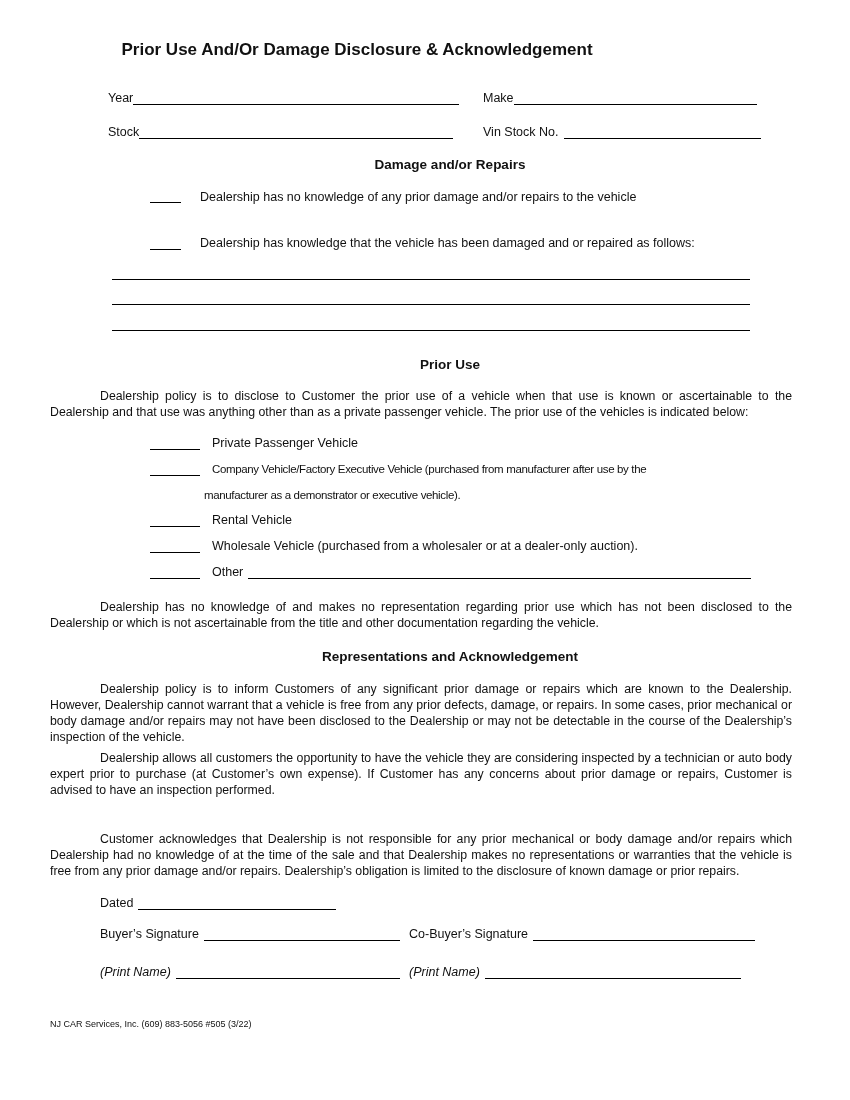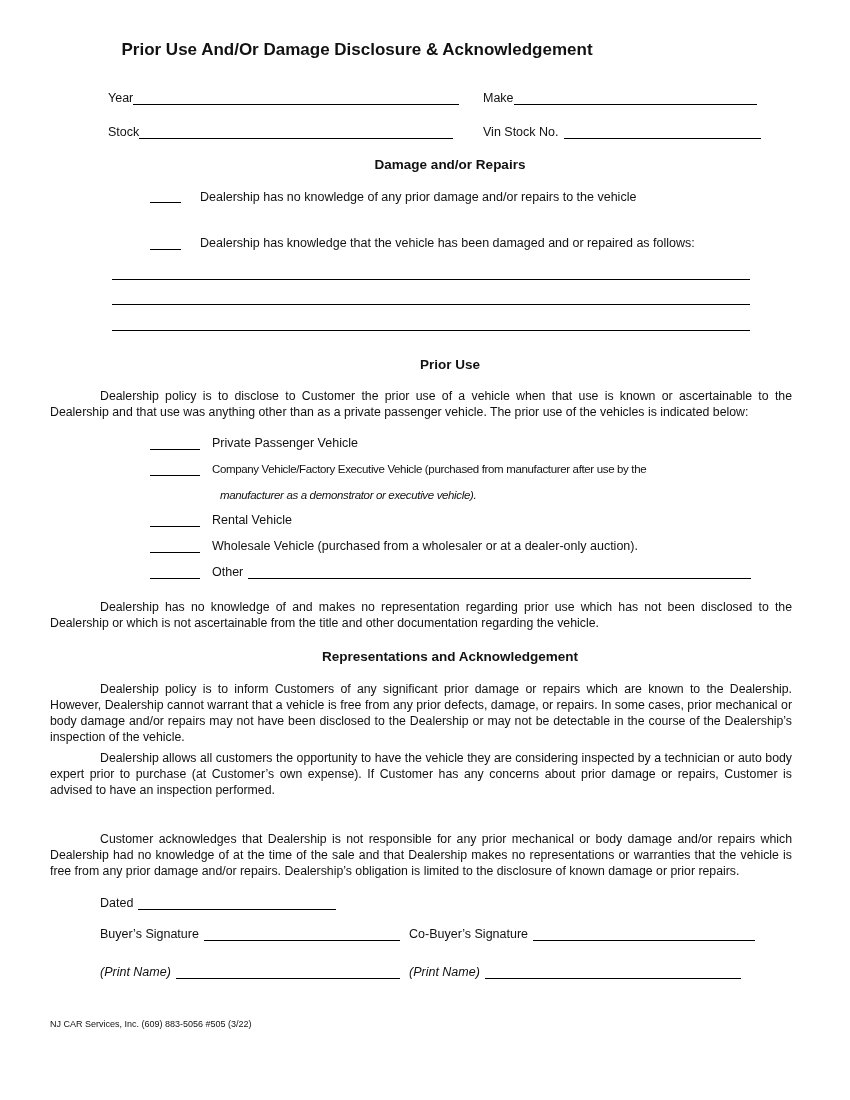--- a/index.html
+++ b/index.html
@@ -56,21 +56,21 @@
 <div class="abs line" style="left:112px; top:330px; width:638px;"></div>
 
 <div class="abs h2" style="top:357px;">Prior Use</div>
 <div class="abs para" style="top:388px;"><span class="indent"></span><span>Dealership policy is to disclose to Customer the prior use of a vehicle when that use is known or ascertainable to the Dealership and that use was anything other than as a private passenger vehicle.  The prior use of the vehicles is indicated below:</span></div>
 
 <div class="abs line" style="left:150px; top:449px; width:50px;"></div>
 <div class="abs lbl" style="left:212px; top:436px;">Private Passenger Vehicle</div>
 
 <div class="abs line" style="left:150px; top:475px; width:50px;"></div>
 <div class="abs lbl small" style="left:212px; top:463px; letter-spacing:-0.35px;">Company Vehicle/Factory Executive Vehicle (purchased from manufacturer after use by the</div>
-<div class="abs lbl small" style="left:220px; top:489px; letter-spacing:-0.35px;font-style:italic;">manufacturer as a demonstrator or executive vehicle).</div>
+<div class="abs lbl small" style="left:204px; top:489px; letter-spacing:-0.35px;">manufacturer as a demonstrator or executive vehicle).</div>
 
 <div class="abs line" style="left:150px; top:526px; width:50px;"></div>
 <div class="abs lbl" style="left:212px; top:513px;">Rental Vehicle</div>
 
 <div class="abs line" style="left:150px; top:552px; width:50px;"></div>
 <div class="abs lbl" style="left:212px; top:539px;">Wholesale Vehicle (purchased from a wholesaler or at a dealer-only auction).</div>
 
 <div class="abs line" style="left:150px; top:578px; width:50px;"></div>
 <div class="abs row" style="left:212px; top:565px;">
   <span>Other</span>

